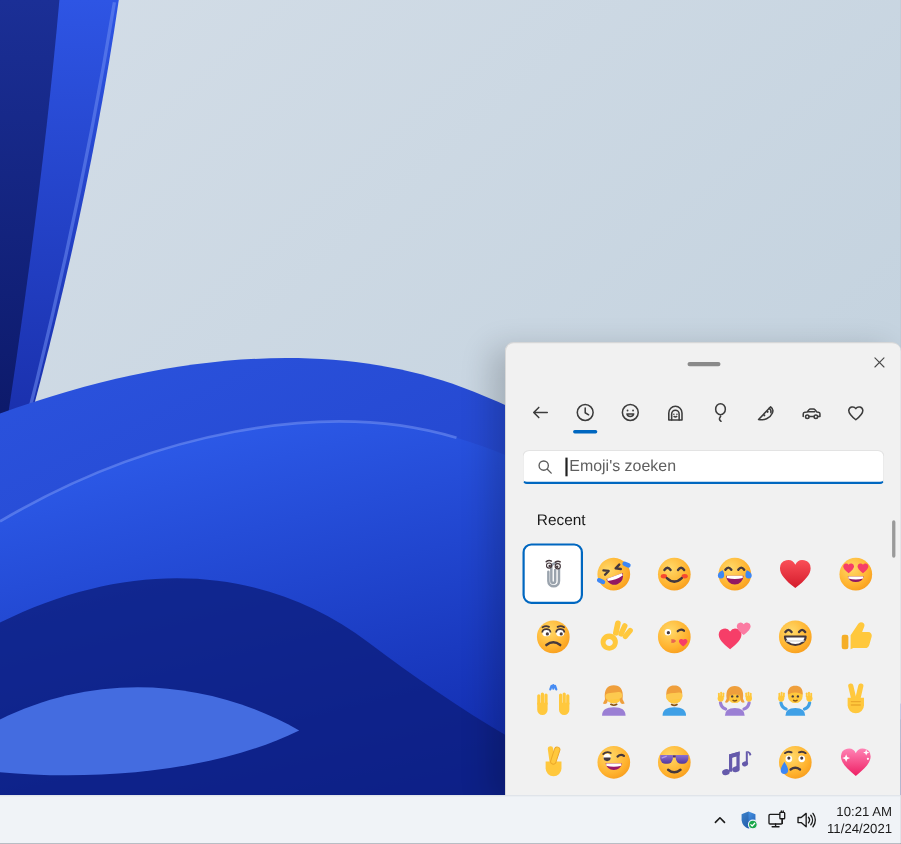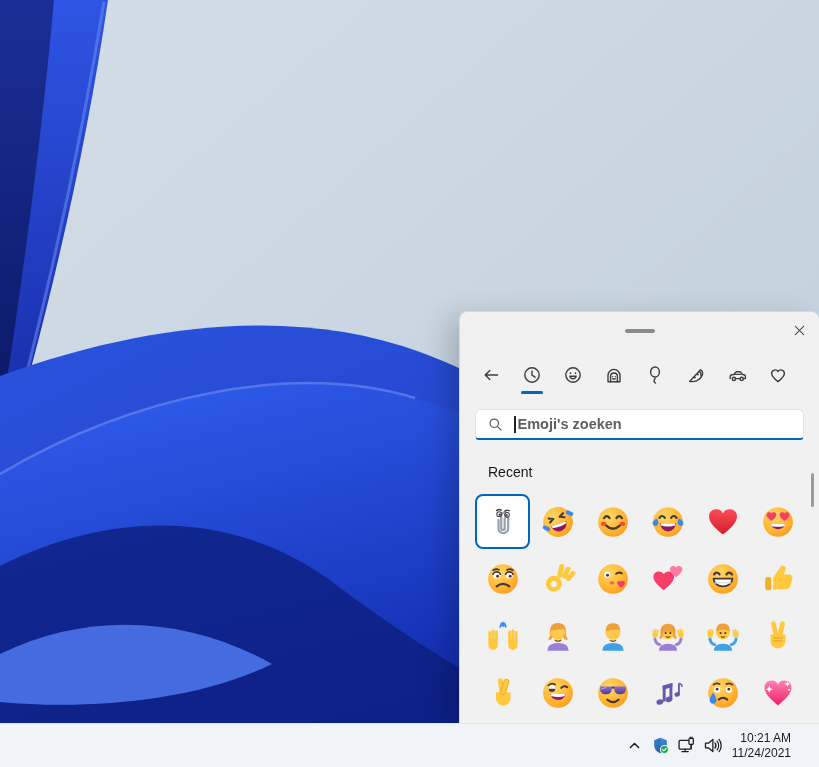--- a/index.html
+++ b/index.html
@@ -28,39 +28,39 @@
     border-radius:2px;}
 
   .search-box{position:absolute;left:15px;right:15px;top:97px;height:31px;background:#fff;
     border:1px solid #e3e3e3;border-bottom:2px solid var(--accent);border-radius:6px 6px 4px 4px;
     display:flex;align-items:center;box-sizing:border-box;}
   .search-box svg{width:15px;height:15px;margin-left:12px;flex:0 0 auto;}
   .caret{width:1.5px;height:17px;background:#222;margin-left:11px;flex:0 0 auto;
     animation:blink 1.1s steps(1) infinite;}
   @keyframes blink{50%{opacity:0;}}
   .search-box input{flex:1;border:none;outline:none;background:transparent;
-    font-family:"Liberation Sans", sans-serif;font-size:14.5px;color:#1a1a1a;padding:0 8px 0 2px;min-width:0;font-weight:bold;}
+    font-family:"Liberation Sans", sans-serif;font-size:14.5px;color:#1a1a1a;padding:0 8px 0 2px;min-width:0;}
   .search-box input::placeholder{color:#5f5f5f;opacity:1;}
 
   .section-label{position:absolute;left:28px;top:152px;font-size:14px;color:#191919;}
 
   .emoji-grid{position:absolute;left:15px;top:182px;width:330px;display:grid;
     grid-template-columns:repeat(6,55px);grid-auto-rows:57px;}
   .emoji-cell{width:55px;height:55px;display:flex;align-items:center;justify-content:center;
     border-radius:8px;cursor:pointer;box-sizing:border-box;}
   .emoji-cell.selected{background:#fff;border:2px solid var(--accent);}
   .emoji-cell svg{width:36px;height:36px;}
 
   .scroll-thumb{position:absolute;right:5px;top:161px;width:3px;height:34px;border-radius:2px;
     background:#9a9a9a;cursor:pointer;}
 
   
   .taskbar{position:absolute;left:0;bottom:0;width:100%;height:44px;background:#f0f3f7;
     border-top:1px solid #e1e5ea;display:flex;align-items:center;justify-content:flex-end;
-    padding-right:28px;box-sizing:border-box;}
+    padding-right:8px;box-sizing:border-box;}
   .tray-btn{width:26px;height:28px;display:flex;align-items:center;justify-content:center;
     cursor:pointer;border-radius:4px;flex:0 0 auto;}
   .tray-btn svg{width:19px;height:19px;}
   .tray-btn.small svg{width:15px;height:15px;}
   .clock{margin-left:6px;text-align:right;font-size:12px;line-height:15px;color:#1b1b1b;cursor:pointer;}
 </style>
 </head>
 <body>
 
 <svg width="0" height="0" style="position:absolute" aria-hidden="true">

